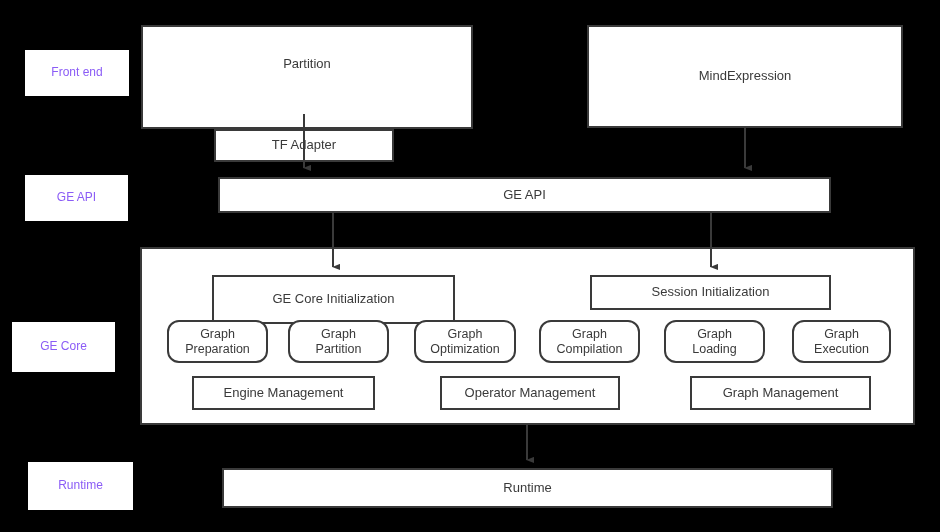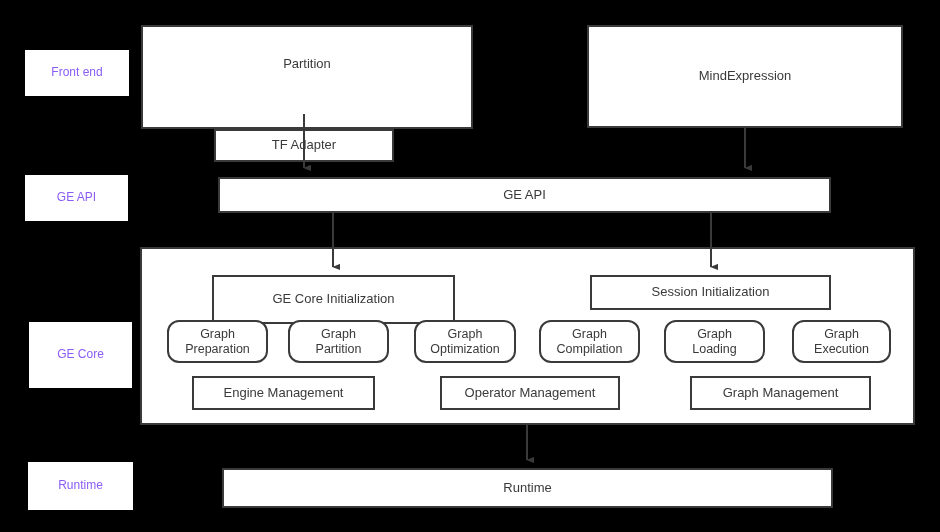--- a/index.html
+++ b/index.html
@@ -84,21 +84,21 @@
 <div id="canvas">
 
   <div class="box plain rail-label" style="left:25px; top:50px; width:104px; height:46px;">
     <span>Front end</span>
   </div>
 
   <div class="box plain rail-label" style="left:25px; top:175px; width:103px; height:46px;">
     <span>GE API</span>
   </div>
 
-  <div class="box plain rail-label" style="left:29px; top:322px; width:103px; height:66px;">
+  <div class="box plain rail-label" style="left:12px; top:322px; width:103px; height:50px;">
     <span>GE Core</span>
   </div>
 
   <div class="box plain rail-label" style="left:28px; top:462px; width:105px; height:48px;">
     <span>Runtime</span>
   </div>
 
   <div class="box bordered framework" style="left:141px; top:25px; width:332px; height:104px;">
     <span>Partition</span>
   </div>

